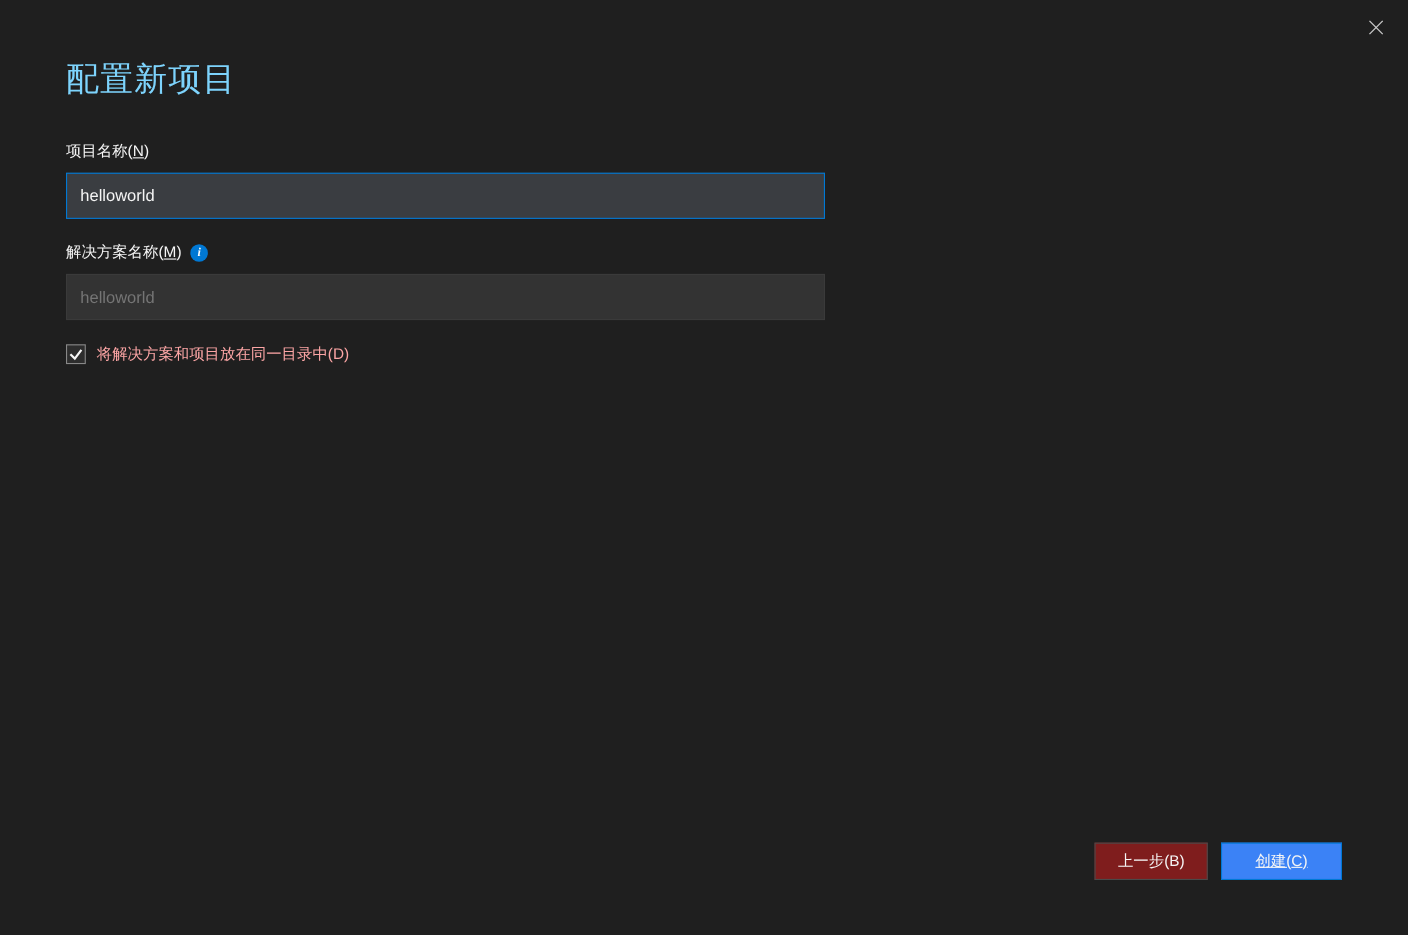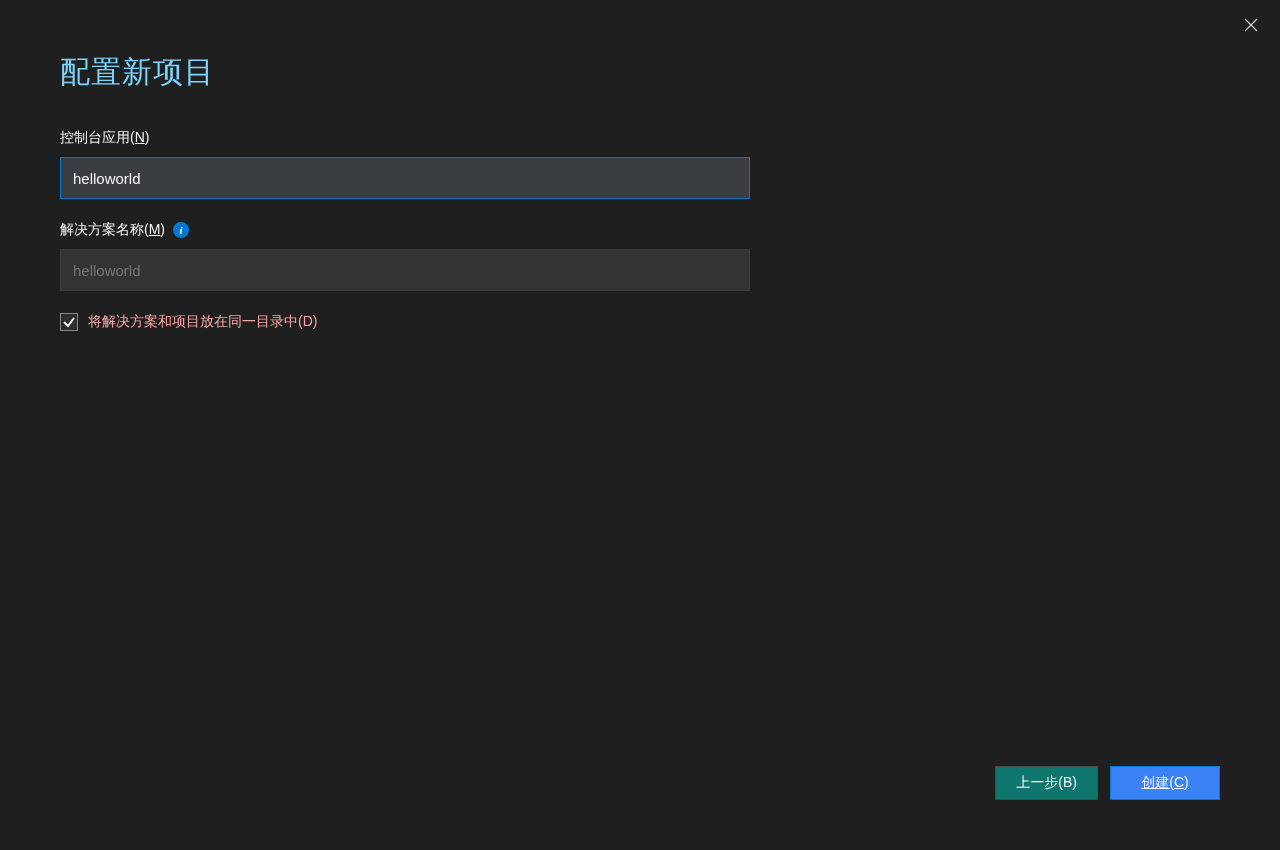--- a/index.html
+++ b/index.html
@@ -182,21 +182,21 @@
       bottom: 50px;
       right: 60px;
       display: flex;
       gap: 12px;
     }
     .btn {
       height: 34px;
       padding: 0 20px;
       font-size: 14px;
       color: #f5f5f5;
-      background: #0f766e;
+      background: #7f1d1d;
       border: 1px solid #4a4a4a;
       cursor: pointer;
       display: flex;
       align-items: center;
       justify-content: center;
       font-family: inherit;
       min-width: 96px;
     }
     .btn-primary {
       border: 1px solid #0078d4;
@@ -214,21 +214,21 @@
     <line x1="13" y1="1" x2="1" y2="13"></line>
   </svg>
 </div>
 
 <div class="content">
   <h1 class="page-title">配置新项目</h1>
 
 
   <div class="field-group">
     <div class="field-label">
-      <span><span>控制台应用(</span><span class="underline">N</span><span>)</span></span>
+      <span><span>项目名称(</span><span class="underline">N</span><span>)</span></span>
     </div>
     <input type="text" class="text-input" value="helloworld" style="">
   </div>
 
 
   <div class="field-group">
     <div class="field-label">
       <span><span>解决方案名称(</span><span class="underline">M</span><span>)</span></span>
       <span class="info-icon">i</span>
     </div>

